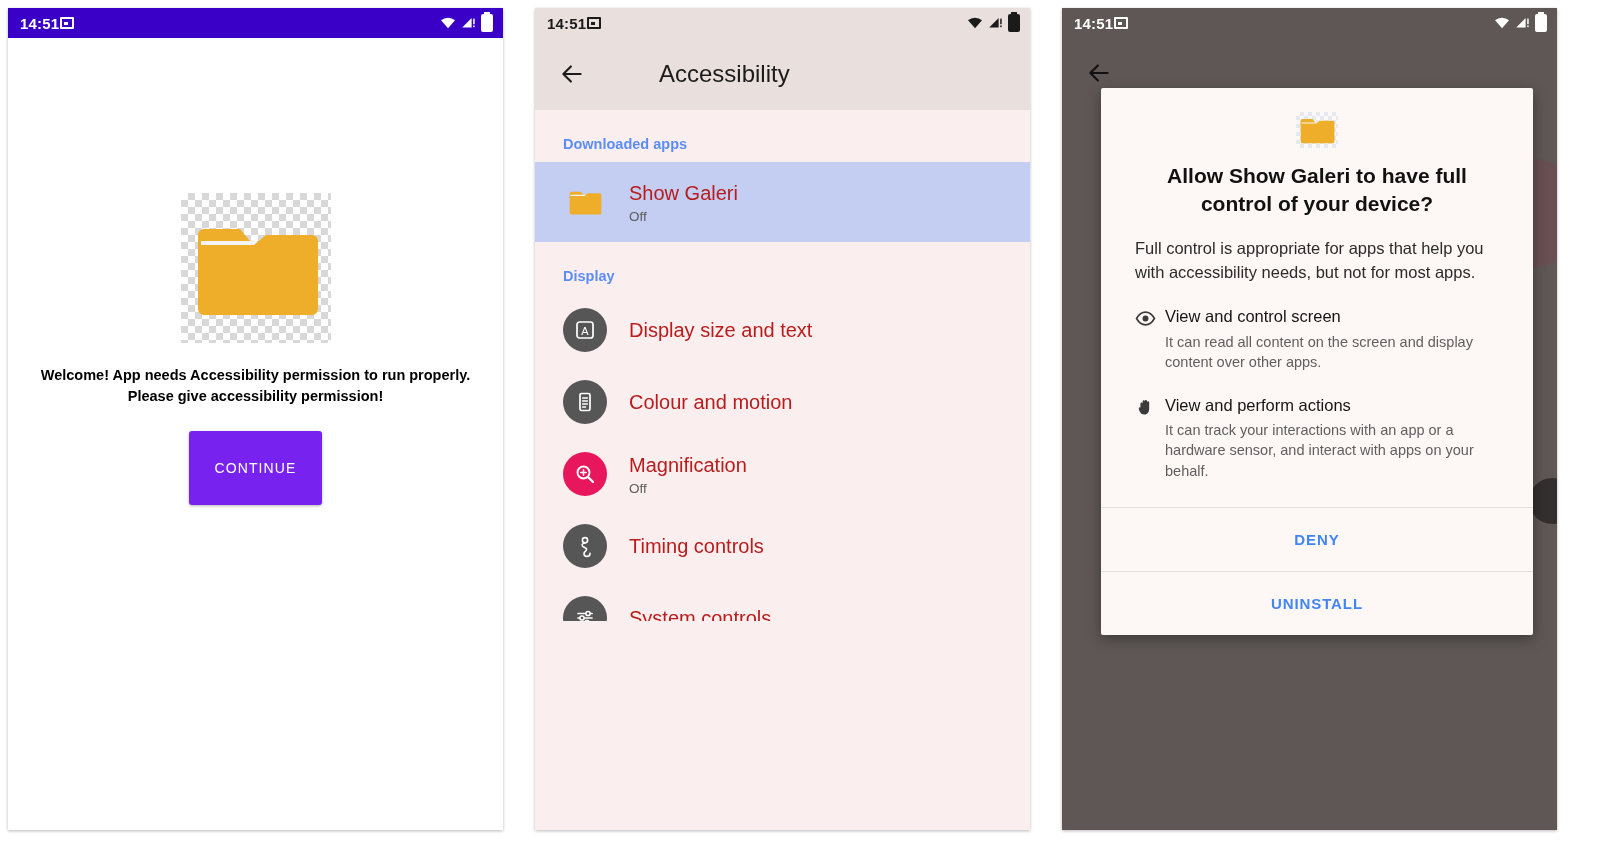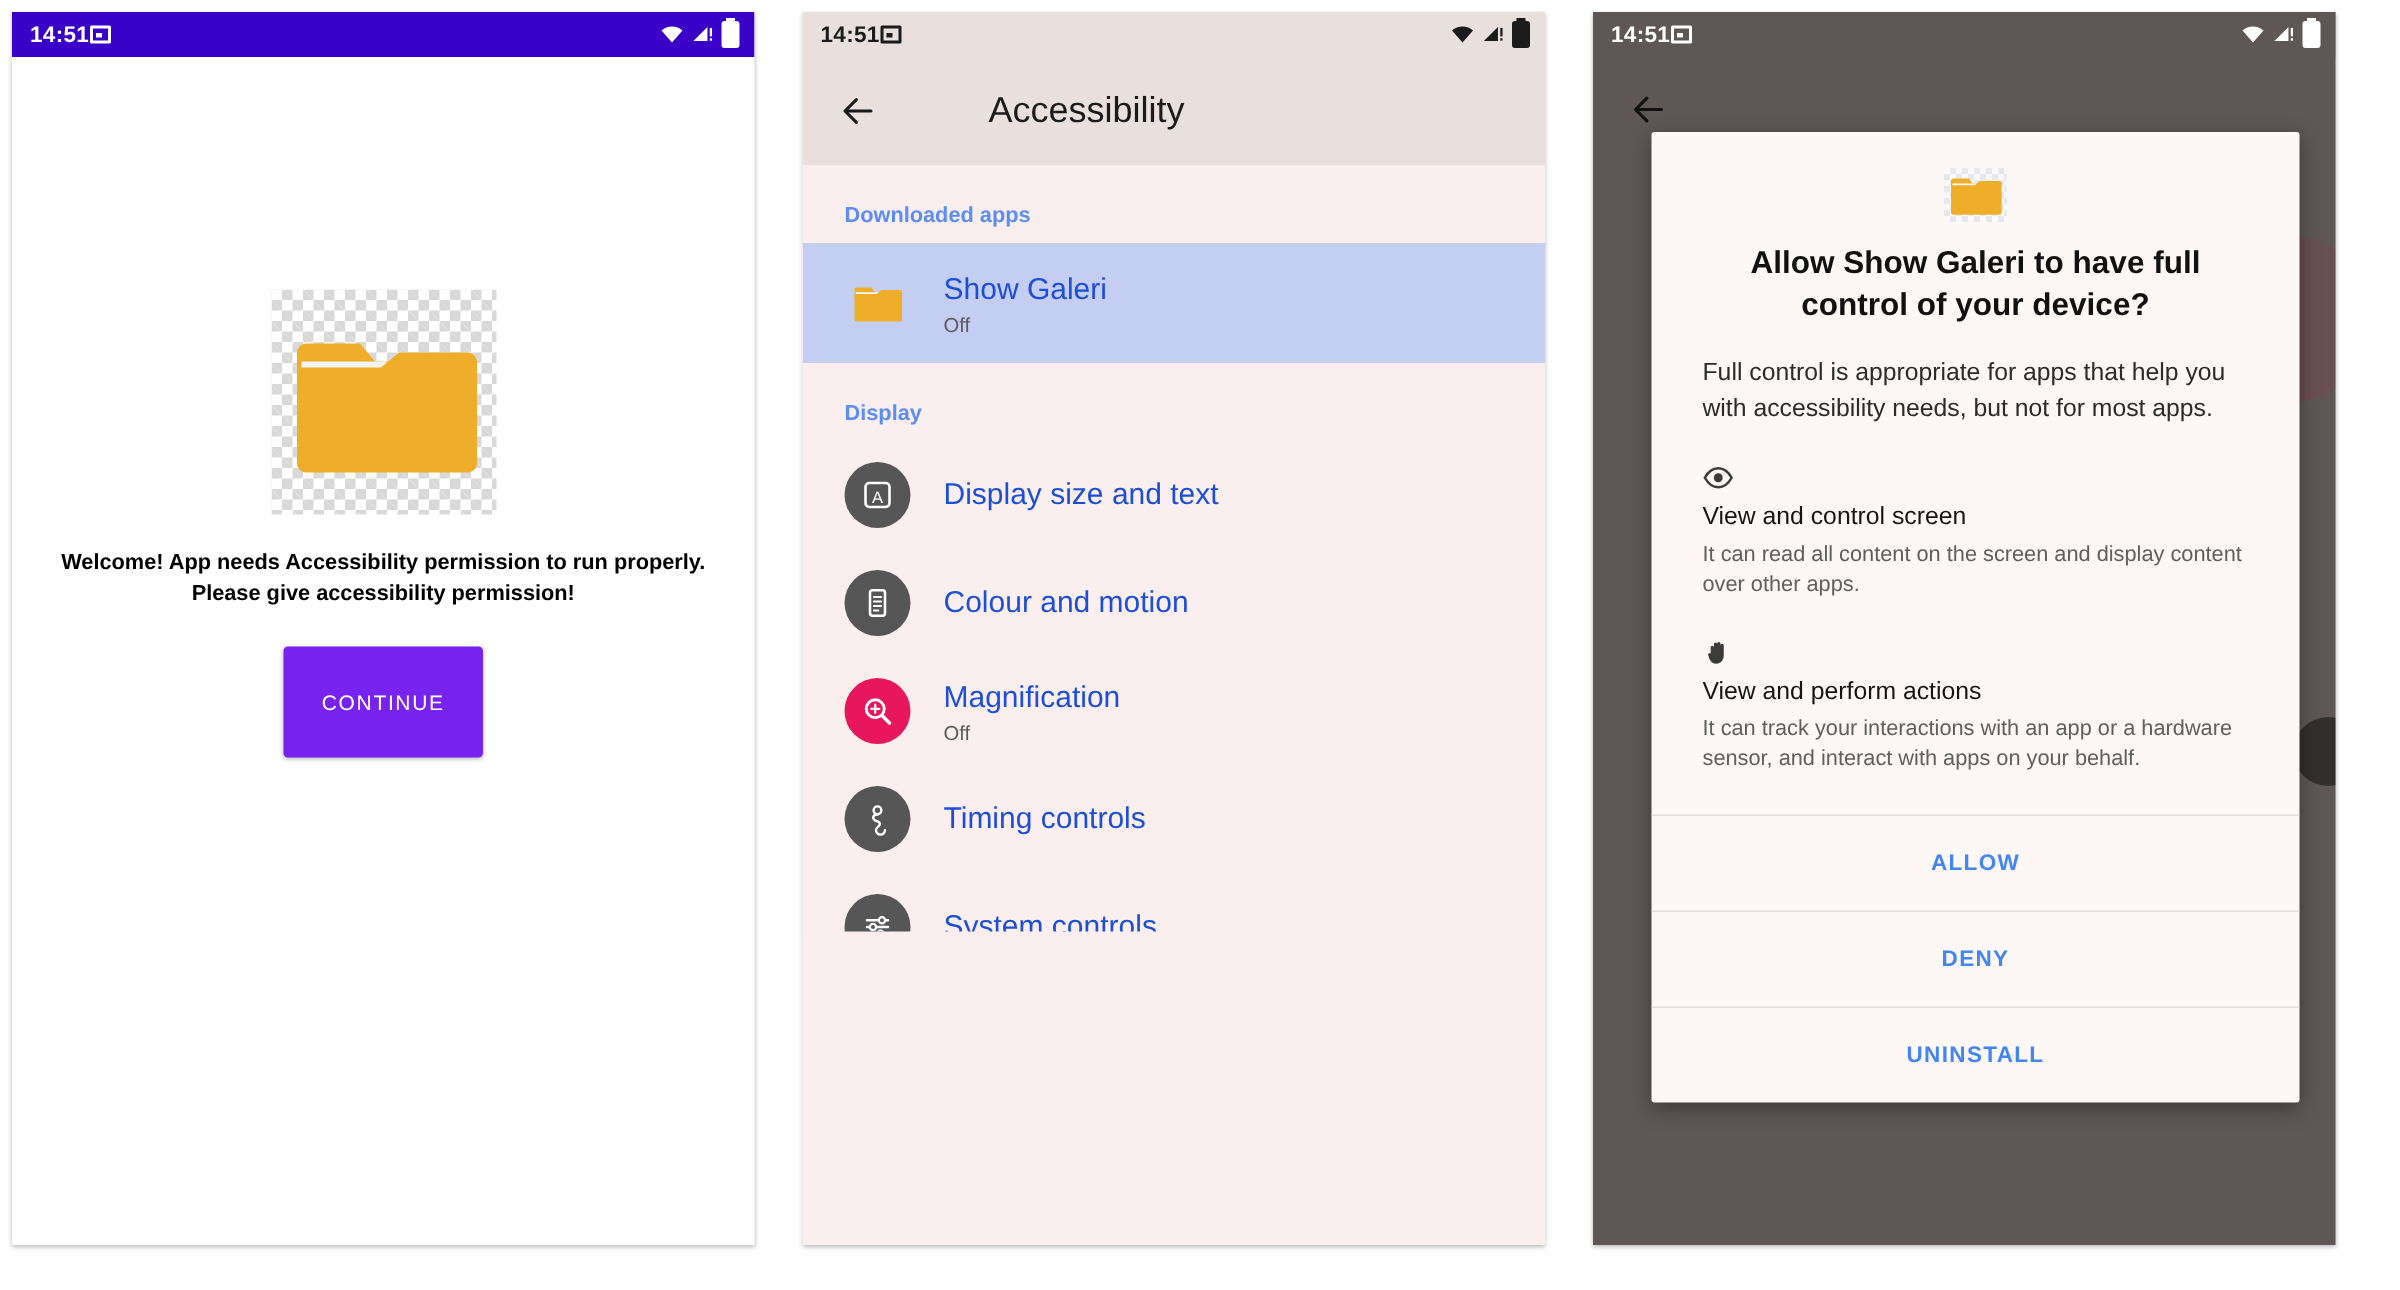--- a/index.html
+++ b/index.html
@@ -91,21 +91,21 @@
   .row{
     display:flex;align-items:center;
     padding:14px 28px;min-height:56px;box-sizing:border-box;
   }
   .row.selected{background:#C3CEF2;padding-top:18px;padding-bottom:18px;}
   .row-ic{width:44px;height:44px;flex:none;margin-right:22px;
           display:flex;align-items:center;justify-content:center;}
   .circ{width:44px;height:44px;border-radius:50%;background:#565656;
         display:flex;align-items:center;justify-content:center;color:#fff;}
   .circ.pink{background:#E8175D;}
-  .row-text .t1{font-size:20px;color:#1d4ed8;line-height:1.2;}
+  .row-text .t1{font-size:20px;color:#b91c1c;line-height:1.2;}
   .row-text .t2{font-size:13.5px;color:#5c5c5c;margin-top:4px;}
   .folder-sm{width:34px;height:28px;}
 
   
   #panel3{left:1062px;top:8px;width:495px;height:822px;background:#5E5755;}
   #panel3 .statusbar{background:#5E5755;color:#fff;}
   .p3-appbar{height:70px;display:flex;align-items:center;padding:0 24px;box-sizing:border-box;}
   .p3-appbar .back-arrow{color:#111;}
   .ghost-circle{
     position:absolute;border-radius:50%;background:rgba(0,0,0,.14);
@@ -127,21 +127,21 @@
     display:flex;align-items:center;justify-content:center;
   }
   .dlg-title{
     font-size:21px;font-weight:bold;color:#111;text-align:center;
     line-height:1.32;padding:4px 34px 0;
   }
   .dlg-desc{
     font-size:16.5px;color:#2b2b2b;line-height:1.42;
     padding:20px 34px 0;
   }
-  .cap{display:flex;padding:22px 34px 0;flex-direction:column;}
+  .cap{display:flex;padding:22px 34px 0;}
   .cap-ic{width:30px;flex:none;color:#3b3b3b;padding-top:2px;}
   .cap-t1{font-size:16.5px;color:#151515;line-height:1.25;}
   .cap-t2{font-size:14.5px;color:#5f5f5f;line-height:1.4;margin-top:5px;}
   .dlg-actions{margin-top:26px;}
   .dlg-btn{
     border-top:1px solid #E6DEDC;
     text-align:center;color:#4285F4;
     font-size:15px;font-weight:bold;letter-spacing:.9px;
     padding:23px 0;cursor:pointer;
   }
@@ -384,20 +384,19 @@
                      L4.4 13.6 a1.2 1.2 0 0 1 1.8 -1.5 Z" fill="currentColor"></path>
           </svg>
         </div>
         <div>
           <div class="cap-t1">View and perform actions</div>
           <div class="cap-t2">It can track your interactions with an app or a hardware sensor, and interact with apps on your behalf.</div>
         </div>
       </div>
 
       <div class="dlg-actions">
-        <div class="dlg-btn">ALLOW</div>
         <div class="dlg-btn">DENY</div>
         <div class="dlg-btn">UNINSTALL</div>
       </div>
     </div>
   </div>
 
 </div>
 
 </body></html>

